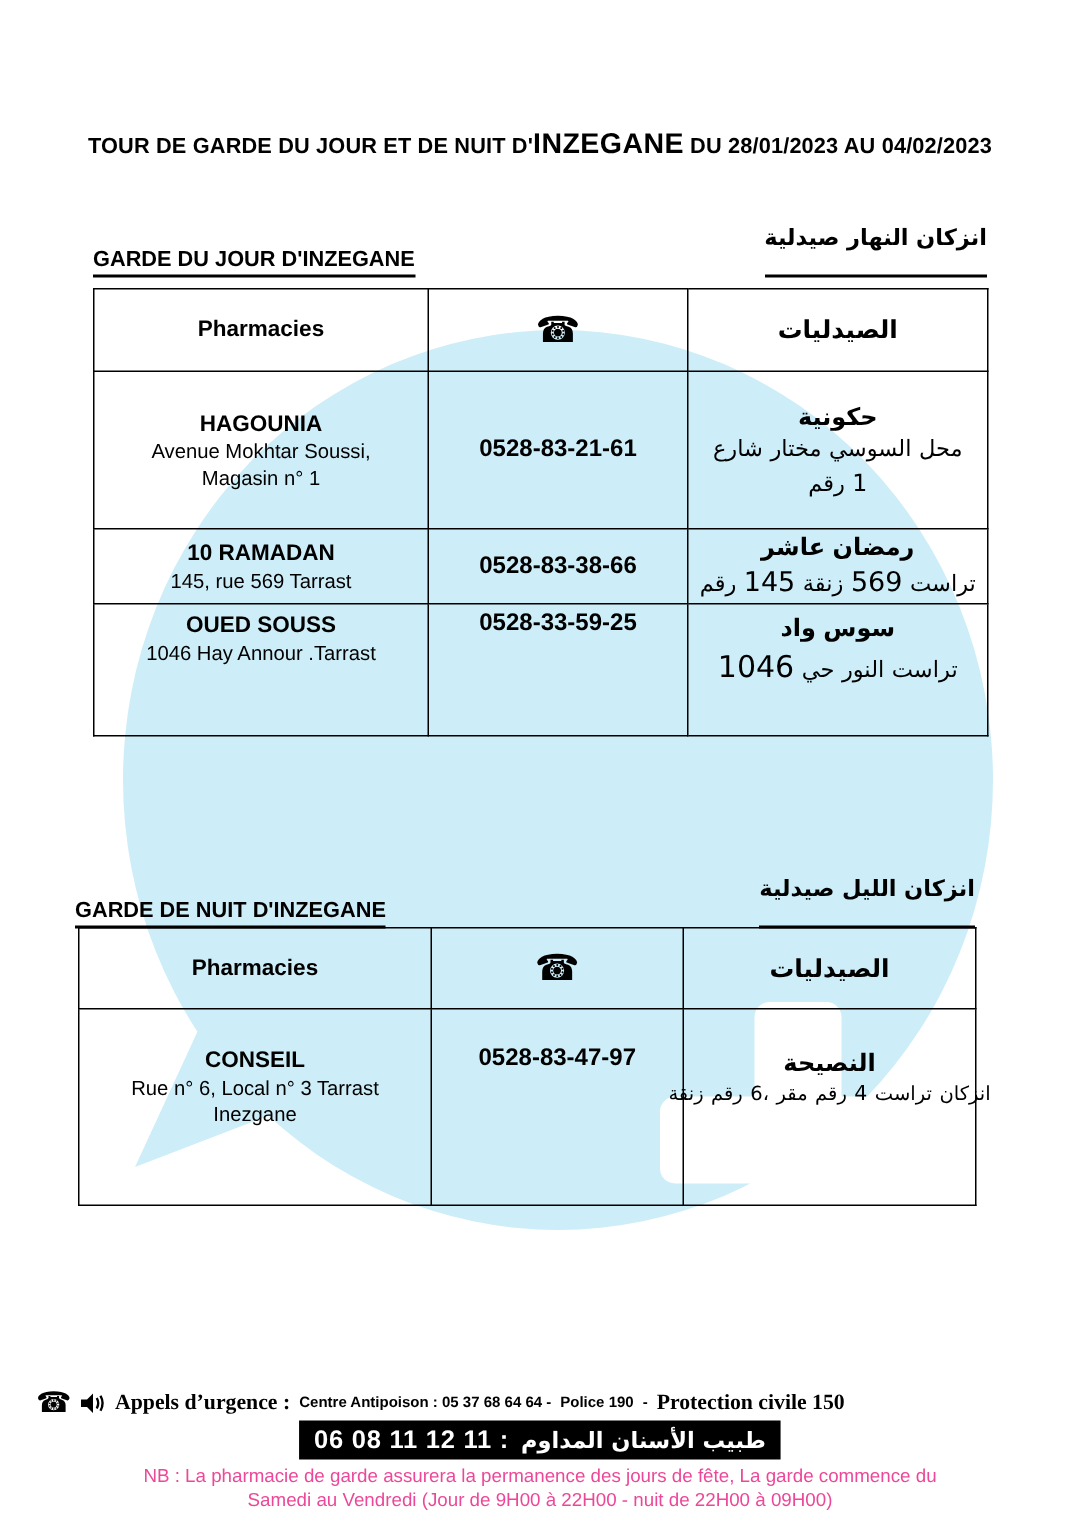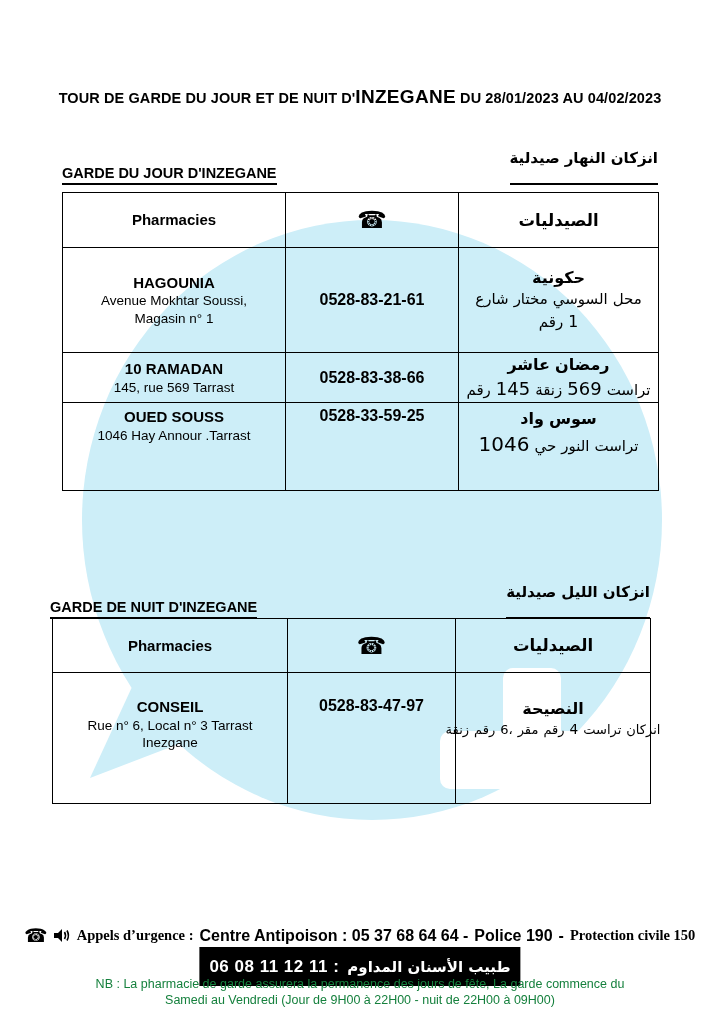--- a/index.html
+++ b/index.html
@@ -31,29 +31,29 @@
   .ar-name{font-weight:bold;font-size:16px;}
   .ar-line.sm{font-size:13px;}
   .aw.num{font-size:1.05em;}
   .nums-lg .num{font-size:18px;}
   .nums-xl .num{font-size:20px;}
   tr.rtop td{vertical-align:top;padding-top:4px;}
   tr.rpad td{vertical-align:top;padding-top:24px;}
   .emline{position:absolute;top:926px;left:24px;display:flex;align-items:center;gap:6px;
           font-weight:bold;white-space:nowrap;}
   .f-serif{font-family:"Liberation Serif",serif;font-size:14.5px;}
-  .f-sans{font-size:16px;}
+  .f-sans{font-size:10px;}
   .ficon{font-size:19px;line-height:1;font-family:"DejaVu Sans",sans-serif;}
   .bar{position:absolute;top:947px;left:50%;transform:translateX(-50%);background:#000;
-       color:#fff;height:39px;display:flex;align-items:center;justify-content:center;
+       color:#fff;height:26px;display:flex;align-items:center;justify-content:center;
        gap:8px;padding:0 10px;font-weight:bold;white-space:nowrap;}
   .bar-num{font-size:17px;letter-spacing:.5px;}
   .bar-ar{font-size:15px;font-family:"DejaVu Sans",sans-serif;}
   .nb{position:absolute;top:976px;left:0;width:100%;text-align:center;font-size:12.5px;
-      line-height:1.3;color:#15803d;}
+      line-height:1.3;color:#ec4899;}
 </style>
 </head>
 <body>
 
 <div class="page">
 
   <svg class="watermark" width="720" height="1018" viewBox="0 0 720 1018">
     <ellipse cx="372" cy="520" rx="290" ry="300" fill="#cdeef8"></ellipse>
     <polygon points="150,648 90,778 236,722" fill="#cdeef8"></polygon>
     <rect x="440" y="731" width="184" height="58" rx="10" fill="#ffffff"></rect>

